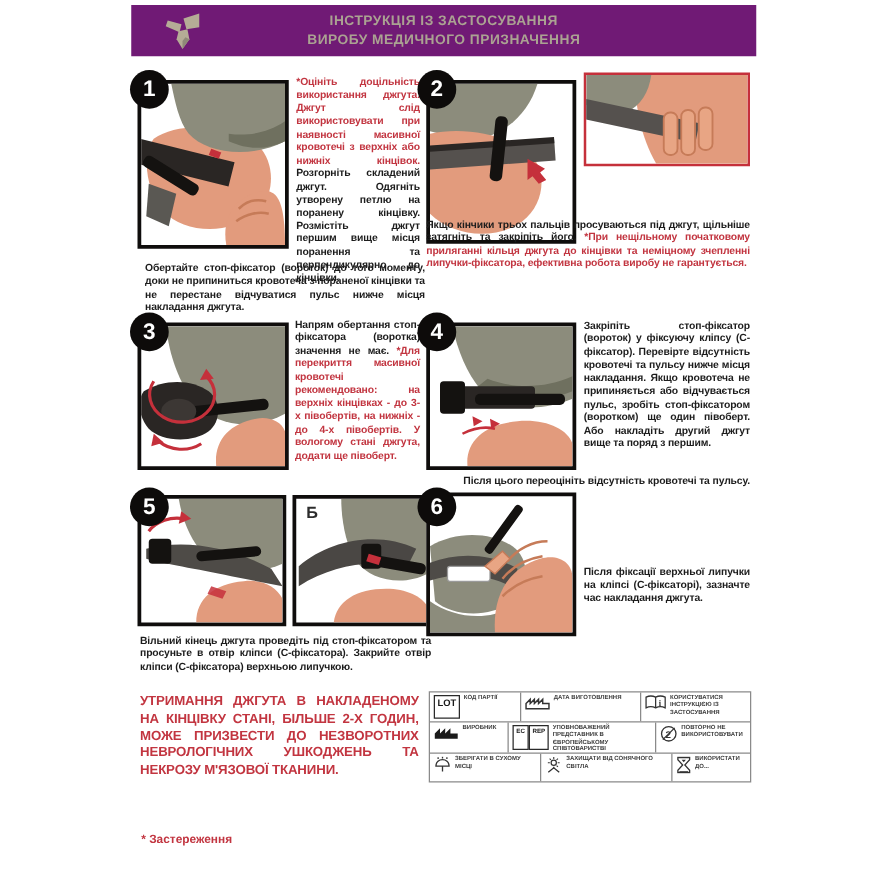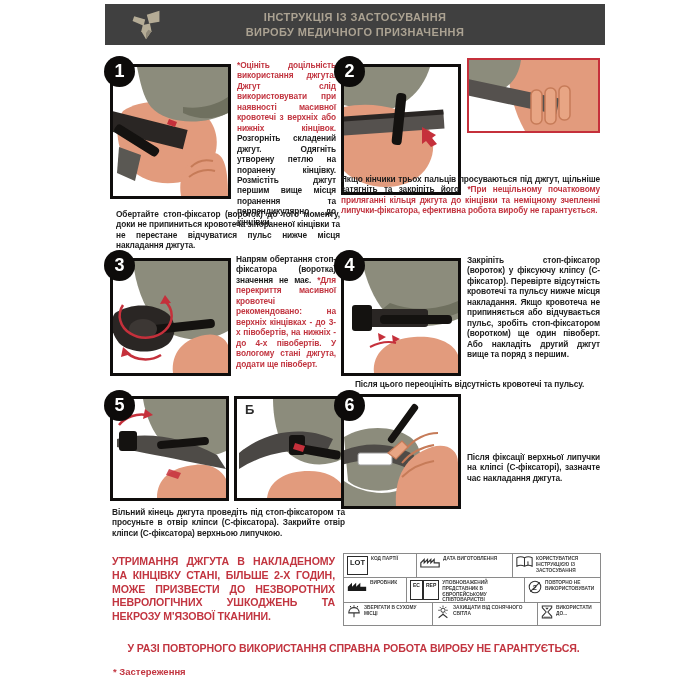--- a/index.html
+++ b/index.html
@@ -1,20 +1,20 @@
 <!DOCTYPE html>
 <html><head>
 <meta charset="utf-8">
 <style>
   html,body{margin:0;padding:0;background:#ffffff;}
   .page{position:relative;width:700px;height:700px;background:#ffffff;overflow:hidden;
         font-family:"Liberation Sans",sans-serif;color:#1c1c1c;}
   .abs{position:absolute;box-sizing:border-box;}
   
-  .header{left:105px;top:4px;width:500px;height:41px;background:#404040;display:flex;
+  .header{left:105px;top:4px;width:500px;height:41px;background:#701a75;display:flex;
           align-items:center;justify-content:center;}
   .logo{position:absolute;left:26px;top:6px;width:30px;height:30px;}
   .header-title{text-align:center;color:#aba292;font-weight:bold;font-size:11px;
                 line-height:1.3;letter-spacing:.4px;}
   
   .frame{border:3px solid #0f0d0c;background:#fff;}
   .frame-red{border:2px solid #c5303b;background:#fff;}
   .badge{width:31px;height:31px;border-radius:50%;background:#0d0b0a;color:#fff;
          display:flex;align-items:center;justify-content:center;font-weight:bold;
          font-size:18px;z-index:5;}
@@ -138,21 +138,21 @@
       <path d="M30,112 C28,92 44,78 70,76 C92,74 110,82 114,94 L114,112 Z" fill="#e29b7d"></path>
       <rect x="10" y="48" width="74" height="18" rx="3" fill="#2a2624"></rect>
       <rect x="8" y="44" width="20" height="26" rx="3" fill="#141210"></rect>
       <rect x="36" y="54" width="72" height="9" rx="4" fill="#141210"></rect>
       <path d="M34,72 l8,4 -7,4 Z" fill="#c5303b"></path>
       <path d="M48,74 l8,4 -7,4 Z" fill="#c5303b"></path>
       <path d="M26,86 C34,82 44,80 52,82" stroke="#c5303b" stroke-width="2" fill="none"></path>
     </svg>
   </div>
   <div class="abs para blk" style="left:467px;top:255px;width:133px;">Закріпіть стоп-фіксатор (вороток) у фіксуючу кліпсу (С-фіксатор). Перевірте відсутність кровотечі та пульсу нижче місця накладання. Якщо кровотеча не припиняється або відчувається пульс, зробіть стоп-фіксатором (воротком) ще один півоберт. Або накладіть другий джгут вище та поряд з першим.</div>
-  <div class="abs para blk" style="left:343px;top:379px;width:257px;text-align:left;padding-left:12px;">Після цього переоцініть відсутність кровотечі та пульсу.</div>
+  <div class="abs para blk" style="left:343px;top:379px;width:257px;text-align:right;padding-left:12px;">Після цього переоцініть відсутність кровотечі та пульсу.</div>
 
   <div class="abs badge" style="left:104px;top:390px;">
     <span>5</span>
   </div>
   <div class="abs frame" style="left:110px;top:396px;width:119px;height:105px;">
     <span class="ab-label">А</span>
     <svg viewBox="0 0 113 99" width="113" height="99">
       <path d="M30,0 L113,0 L113,52 C92,62 64,58 50,44 C40,34 33,18 30,0 Z" fill="#8c8c7c"></path>
       <path d="M44,99 C44,80 58,68 82,66 C96,64 108,70 113,80 L113,99 Z" fill="#e29b7d"></path>
       <path d="M4,40 C34,32 70,38 104,56 L113,70 L72,62 C44,56 18,52 4,48 Z" fill="#4e4b47"></path>
@@ -280,17 +280,16 @@
           <svg viewBox="0 0 14 16" width="12" height="14">
               <path d="M1.5,1 L12.5,1 L12.5,3 L8,8 L12.5,13 L12.5,15 L1.5,15 L1.5,13 L6,8 L1.5,3 Z" fill="none" stroke="#333" stroke-width="1.2"></path>
               <path d="M3,13.6 L11,13.6 L11,14.4 L3,14.4 Z M5,3 L9,3 L7,5.4 Z" fill="#333"></path>
             </svg>
         </span>
         <span class="symlabel">ВИКОРИСТАТИ ДО...</span>
       </div>
     </div>
   </div>
 
-  <div class="abs reuse" style="left:105px;top:642px;width:497px;">У РАЗІ ПОВТОРНОГО ВИКОРИСТАННЯ СПРАВНА РОБОТА ВИРОБУ НЕ ГАРАНТУЄТЬСЯ.</div>
 
   <div class="abs footnote" style="left:113px;top:666px;">* Застереження</div>
 
 </div>
 
 </body></html>

